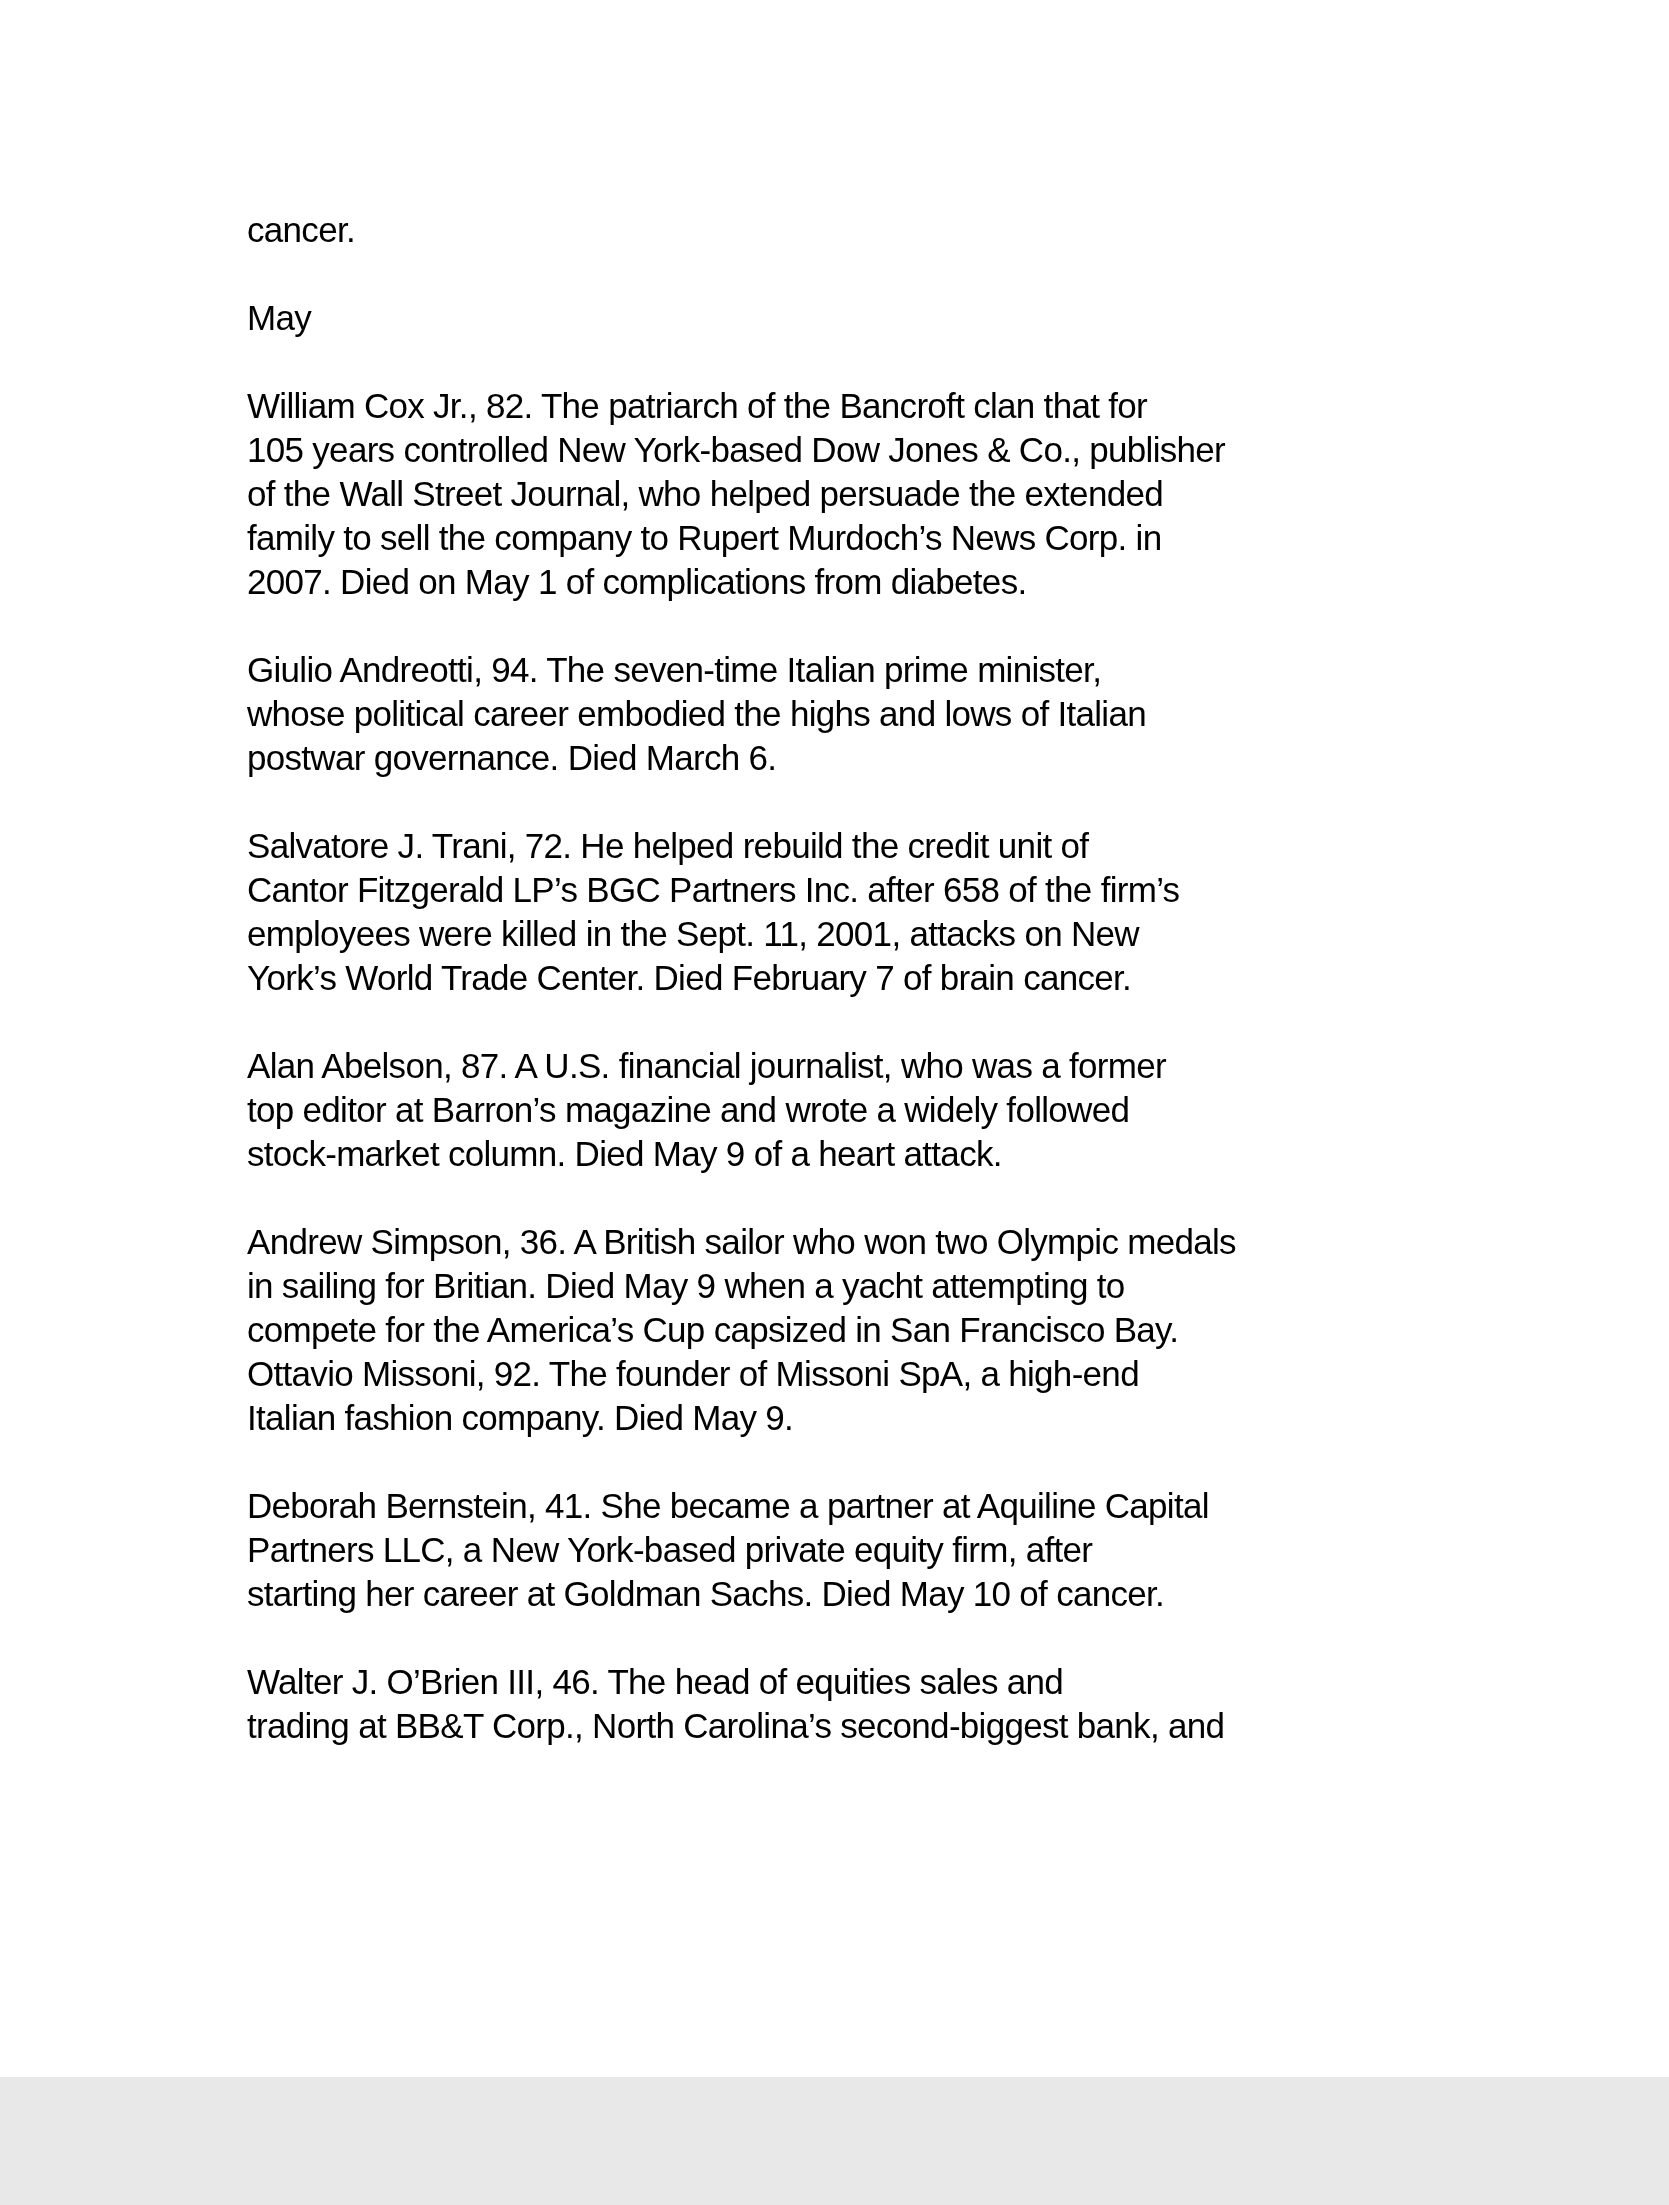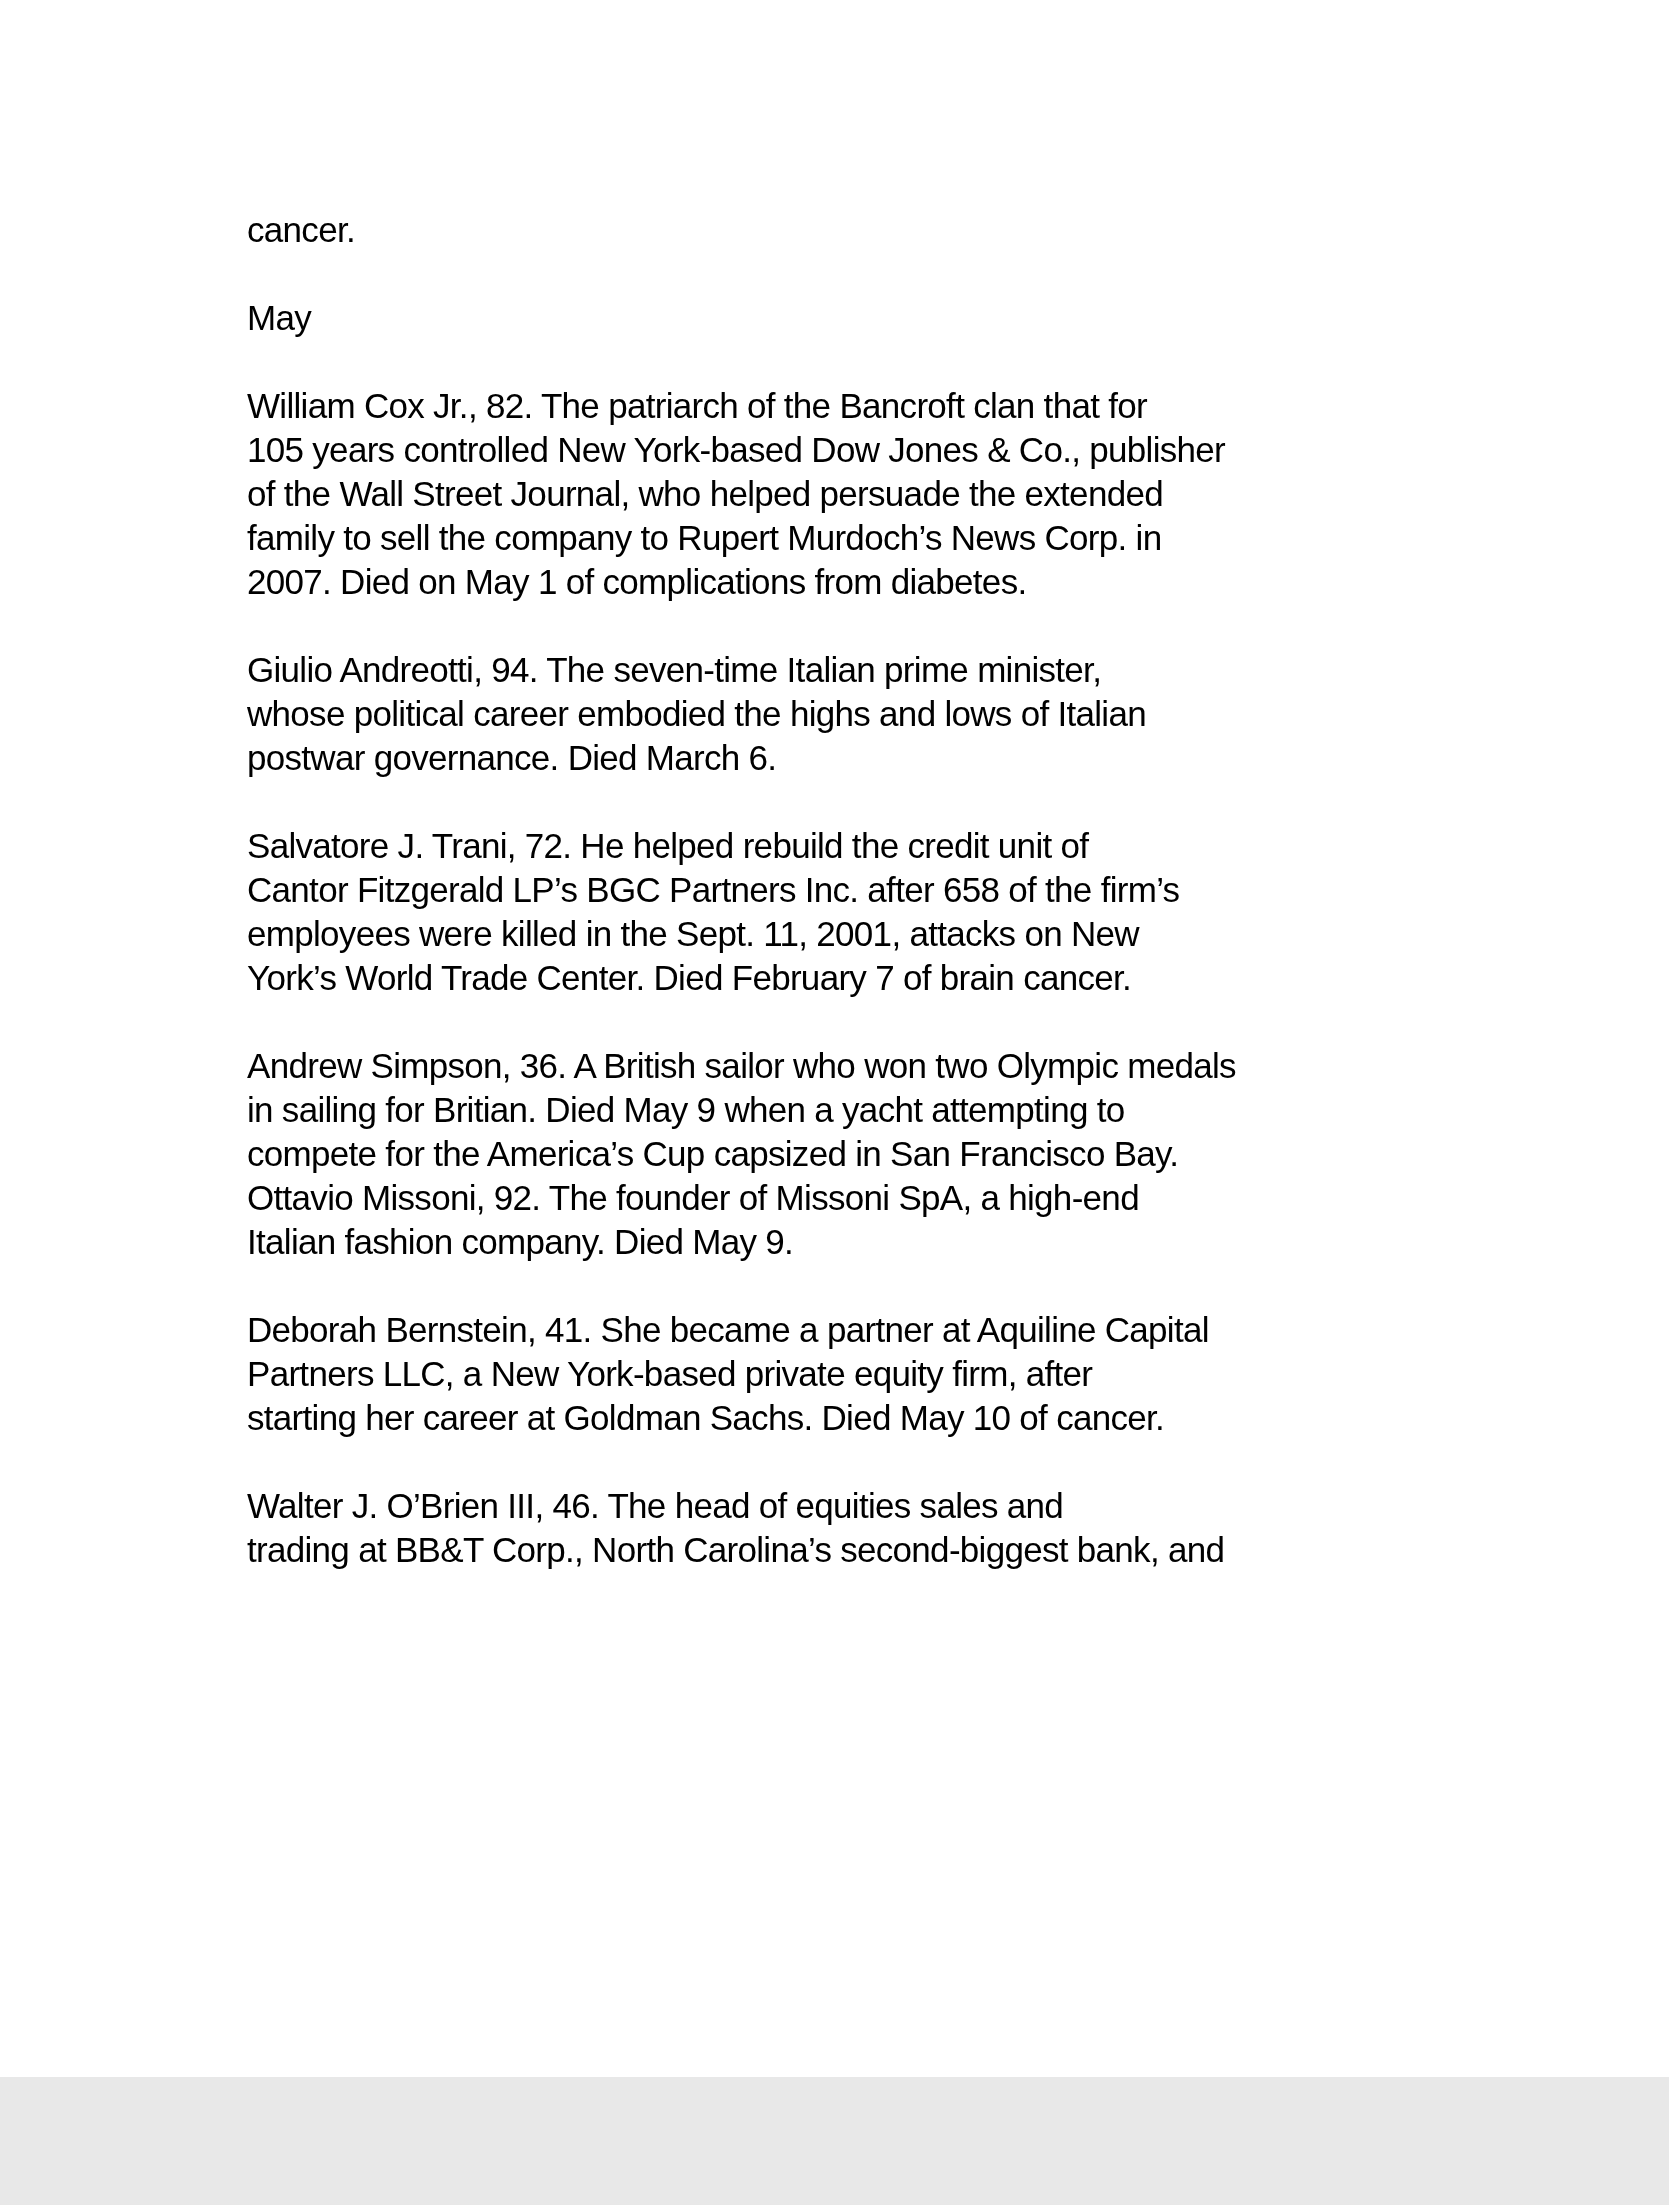--- a/index.html
+++ b/index.html
@@ -52,20 +52,23 @@
 of the Wall Street Journal, who helped persuade the extended
 family to sell the company to Rupert Murdoch’s News Corp. in
 2007. Died on May 1 of complications from diabetes.</p>
     <p>Giulio Andreotti, 94. The seven-time Italian prime minister,
 whose political career embodied the highs and lows of Italian
 postwar governance. Died March 6.</p>
     <p>Salvatore J. Trani, 72. He helped rebuild the credit unit of
 Cantor Fitzgerald LP’s BGC Partners Inc. after 658 of the firm’s
 employees were killed in the Sept. 11, 2001, attacks on New
 York’s World Trade Center. Died February 7 of brain cancer.</p>
+    <p>Alan Abelson, 87. A U.S. financial journalist, who was a former
+top editor at Barron’s magazine and wrote a widely followed
+stock-market column. Died May 9 of a heart attack.</p>
     <p>Andrew Simpson, 36. A British sailor who won two Olympic medals
 in sailing for Britian. Died May 9 when a yacht attempting to
 compete for the America’s Cup capsized in San Francisco Bay.
 Ottavio Missoni, 92. The founder of Missoni SpA, a high-end
 Italian fashion company. Died May 9.</p>
     <p>Deborah Bernstein, 41. She became a partner at Aquiline Capital
 Partners LLC, a New York-based private equity firm, after
 starting her career at Goldman Sachs. Died May 10 of cancer.</p>
     <p>Walter J. O’Brien III, 46. The head of equities sales and
 trading at BB&amp;T Corp., North Carolina’s second-biggest bank, and</p>

